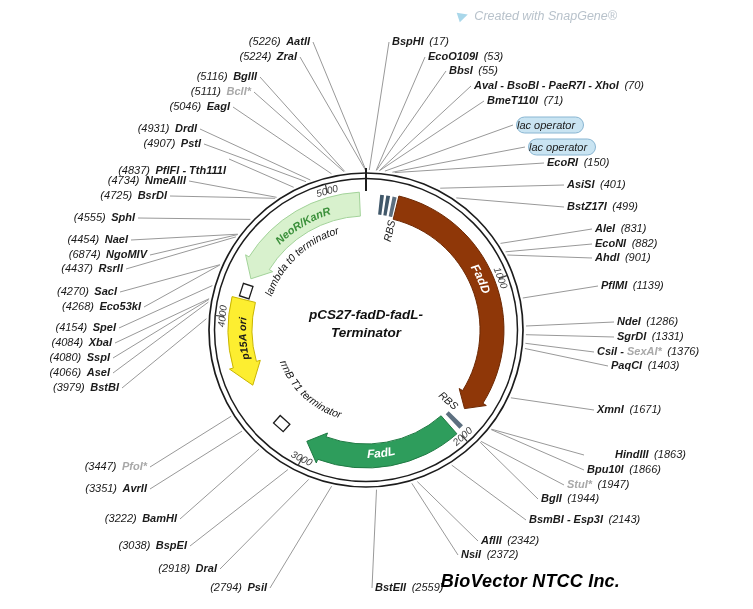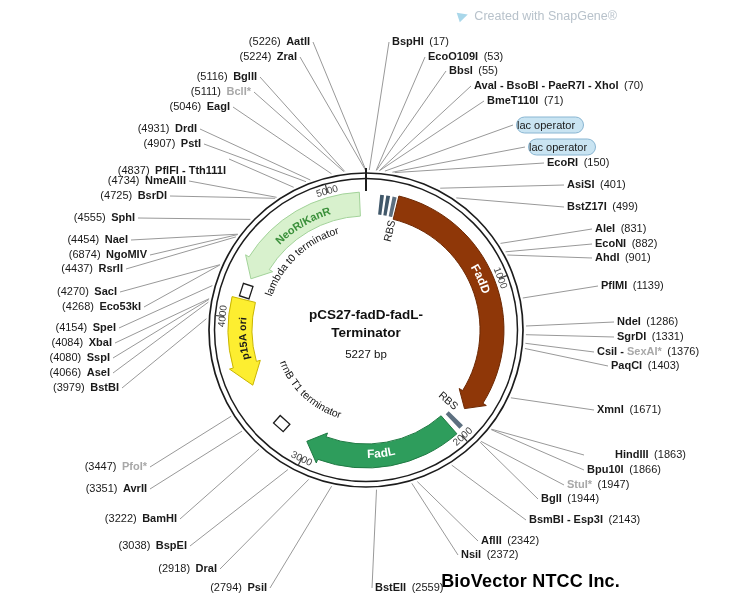--- a/index.html
+++ b/index.html
@@ -1,17 +1,17 @@
 <!DOCTYPE html>
 <html><head>
 <meta charset="utf-8">
 <style>
   html,body{margin:0;padding:0;background:#ffffff;}
   body{width:753px;height:609px;position:relative;font-family:"Liberation Sans",sans-serif;overflow:hidden;}
-  .canvas{position:absolute;inset:0;width:629px;height:609px;background:#fff;}
+  .canvas{position:absolute;inset:0;width:629px;height:609px;background:#fff;font-style:italic;}
   svg{position:absolute;left:0;top:0;}
   svg text{font-family:"Liberation Sans",sans-serif;}
   #labels-layer{position:absolute;inset:0;}
   .site{position:absolute;font-size:11px;color:#1a1a1a;white-space:nowrap;line-height:1.05;transform:translate(0,-50%);}
   .site.r{transform:translate(-100%,-50%);}
   .site .b{font-weight:bold;}
   .site .g{color:#a8a8a8;margin-top:8px;}
   .lacbox{position:absolute;transform:translate(0,-50%);font-size:11px;color:#1a1a1a;background:#c9e4f2;border:1px solid #8ab6d2;border-radius:9px;padding:1px 8px 2px 0;white-space:nowrap;}
   .title-block{position:absolute;left:256px;top:306px;width:220px;text-align:center;color:#111;}
   .title-line{font-size:13.5px;font-weight:bold;line-height:1.3;}
@@ -177,18 +177,17 @@
       <div class="site l" style="left: 481px; top: 541px;"><span class="b">AflII</span><span> (2342)</span></div>
       <div class="site l" style="left: 461px; top: 555px;"><span class="b">NsiI</span><span> (2372)</span></div>
       <div class="site l" style="left: 375px; top: 588px;"><span class="b">BstEII</span><span> (2559)</span></div>
       <div class="lacbox" style="left: 516px; top: 125px;">lac operator</div>
       <div class="lacbox" style="left: 528px; top: 147px;">lac operator</div>
     </div>
 
   <div class="title-block">
     <div class="title-line">pCS27-fadD-fadL-</div>
     <div class="title-line">Terminator</div>
-    <div class="title-size">5227 bp</div>
   </div>
 
   <div class="vendor">BioVector NTCC Inc.</div>
 
 </div>
 
 </body></html>

